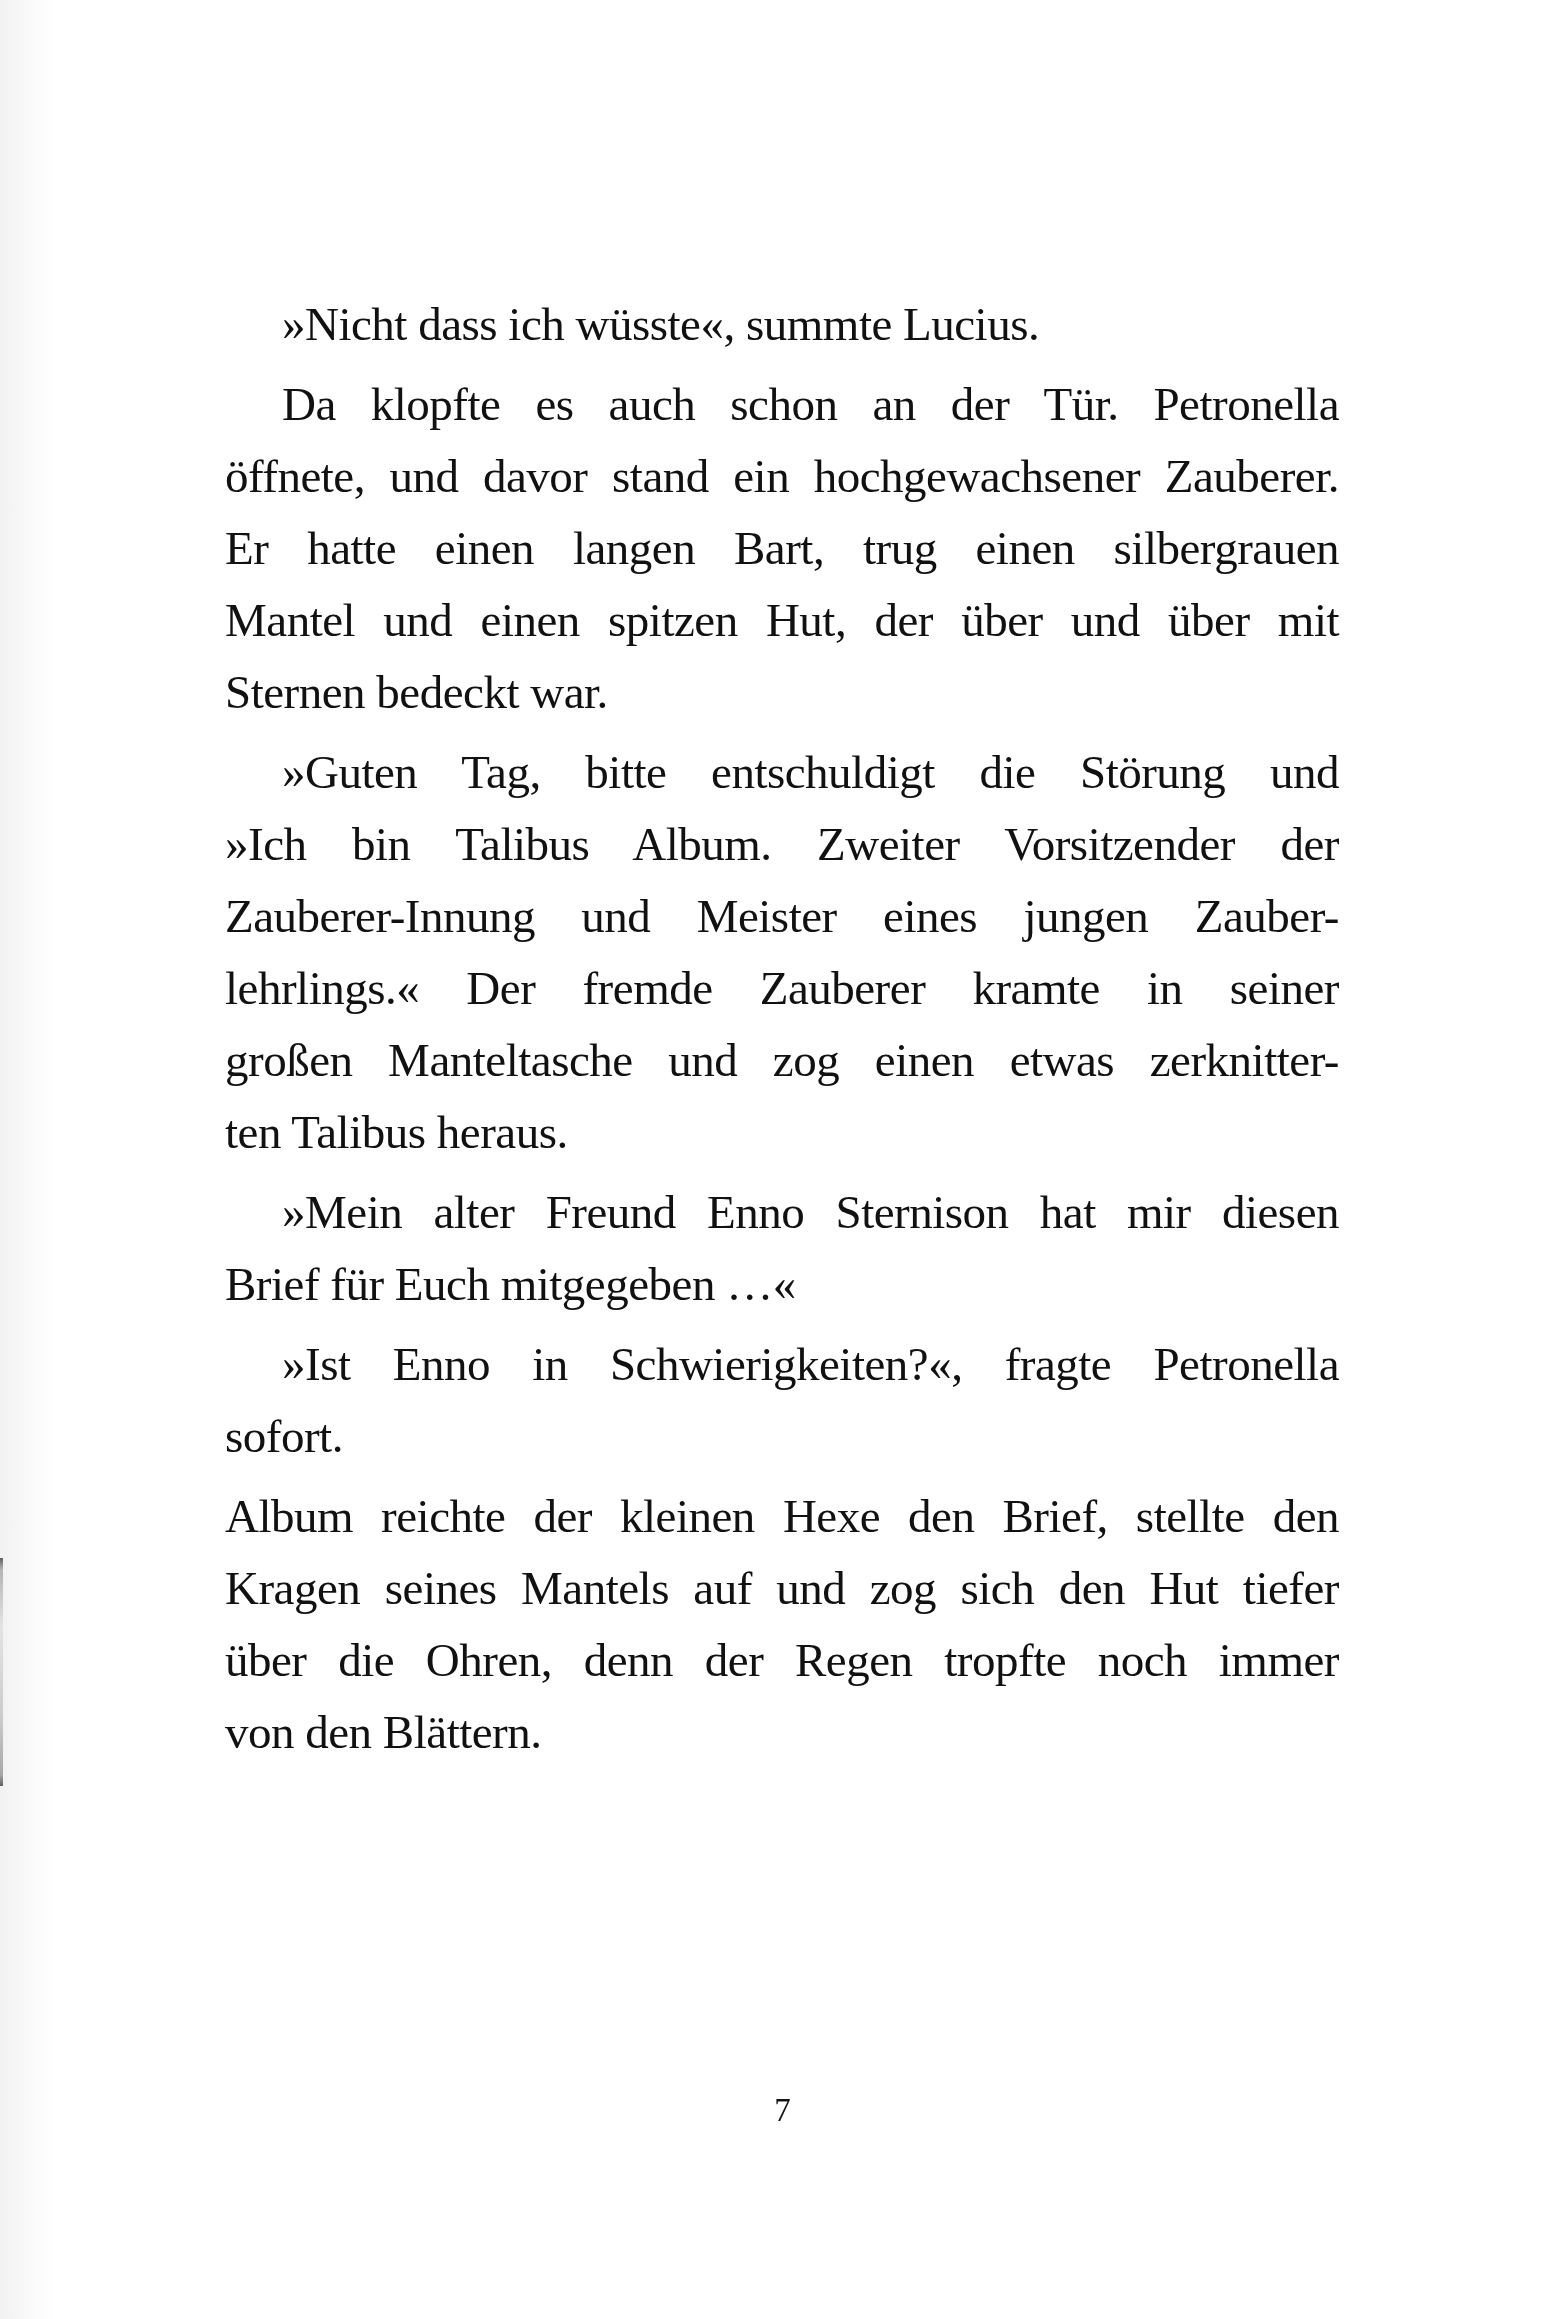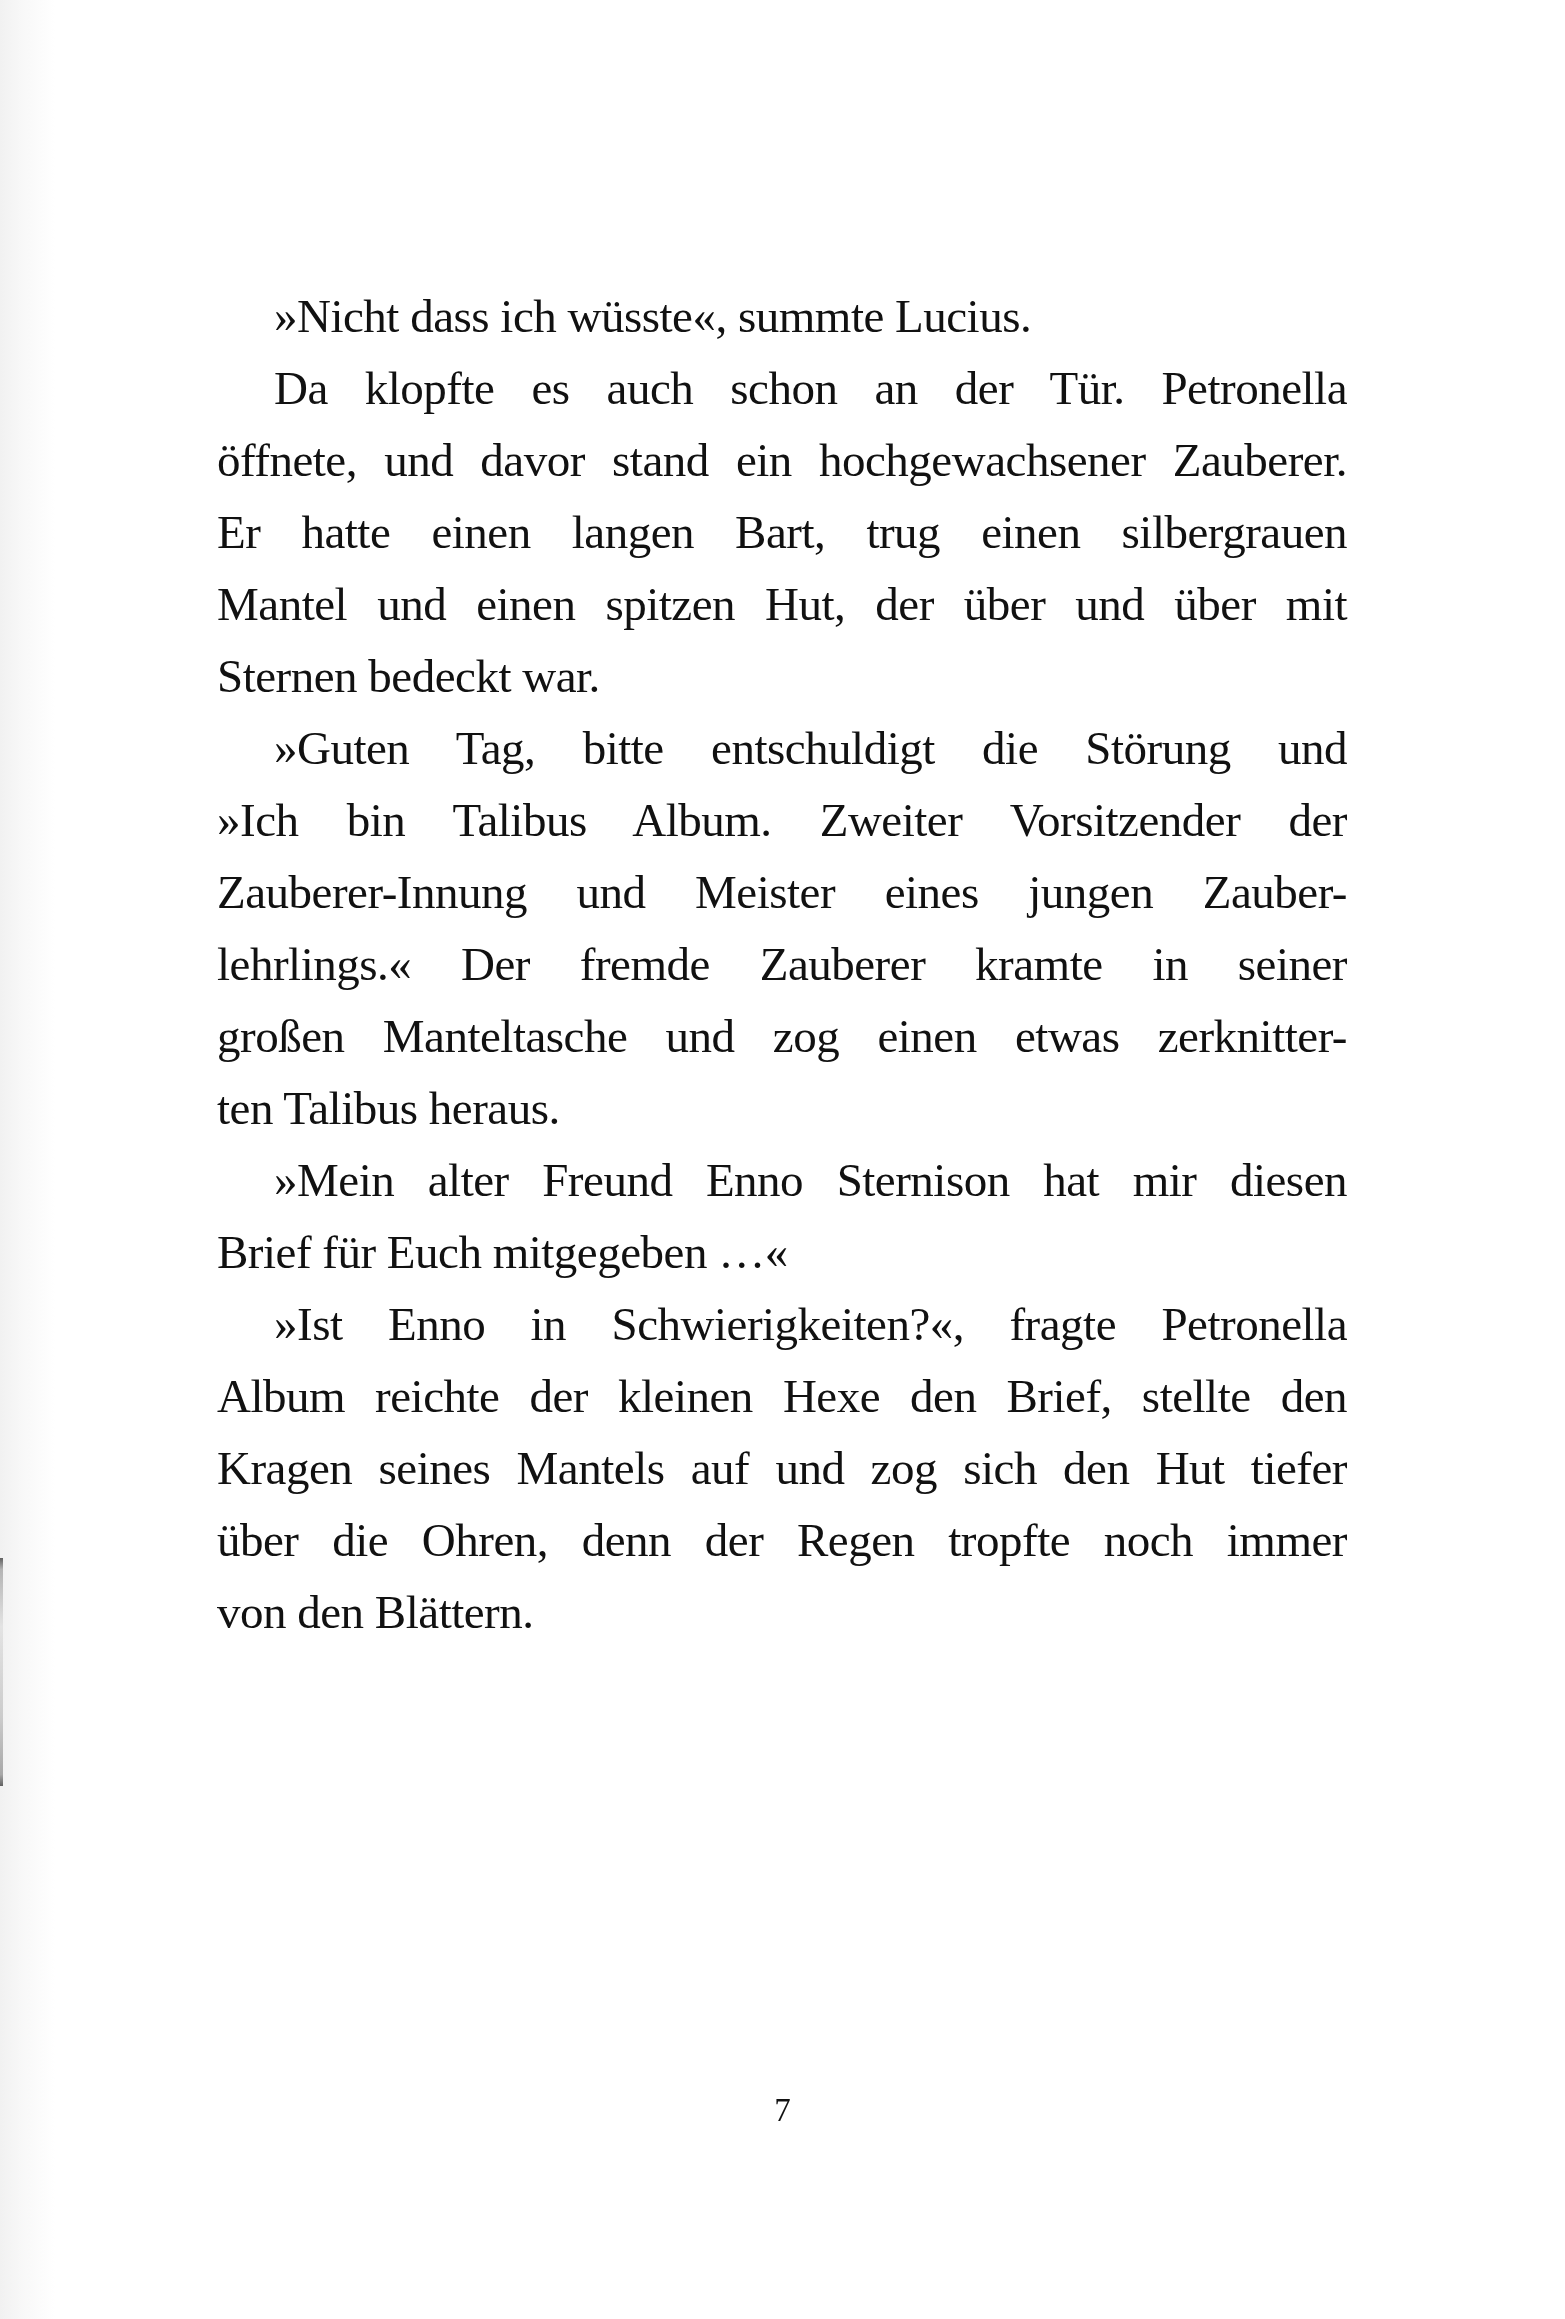--- a/index.html
+++ b/index.html
@@ -33,21 +33,21 @@
     .text-block {
       position: absolute;
       left: 217px;
       top: 280px;
       width: 1130px;
       font-size: 47px;
       line-height: 72px;
       letter-spacing: -0.5px;
     }
     .para {
-      margin: 0;
+      margin: 8px;
       text-align: justify;
       text-indent: 57px;
       hyphens: manual;
     }
     .para .line {
       display: block;
       text-align: justify;
       text-align-last: justify;
     }
     .para .line.last {
@@ -90,20 +90,21 @@
     <span class="line">lehrlings.« Der fremde Zauberer kramte in seiner</span>
     <span class="line">großen Manteltasche und zog einen etwas zerknitter-</span>
     <span class="line last">ten Talibus heraus.</span>
   </p>
   <p class="para" style="text-indent:0">
     <span class="line first">»Mein alter Freund Enno Sternison hat mir diesen</span>
     <span class="line last">Brief für Euch mitgegeben …«</span>
   </p>
   <p class="para" style="text-indent:0">
     <span class="line first">»Ist Enno in Schwierigkeiten?«, fragte Petronella</span>
+    <span class="line last">sofort.</span>
   </p>
   <p class="para" style="text-indent:0">
     <span class="line">Album reichte der kleinen Hexe den Brief, stellte den</span>
     <span class="line">Kragen seines Mantels auf und zog sich den Hut tiefer</span>
     <span class="line">über die Ohren, denn der Regen tropfte noch immer</span>
     <span class="line last">von den Blättern.</span>
   </p>
 </div>
 
 <div class="page-number">7</div>

